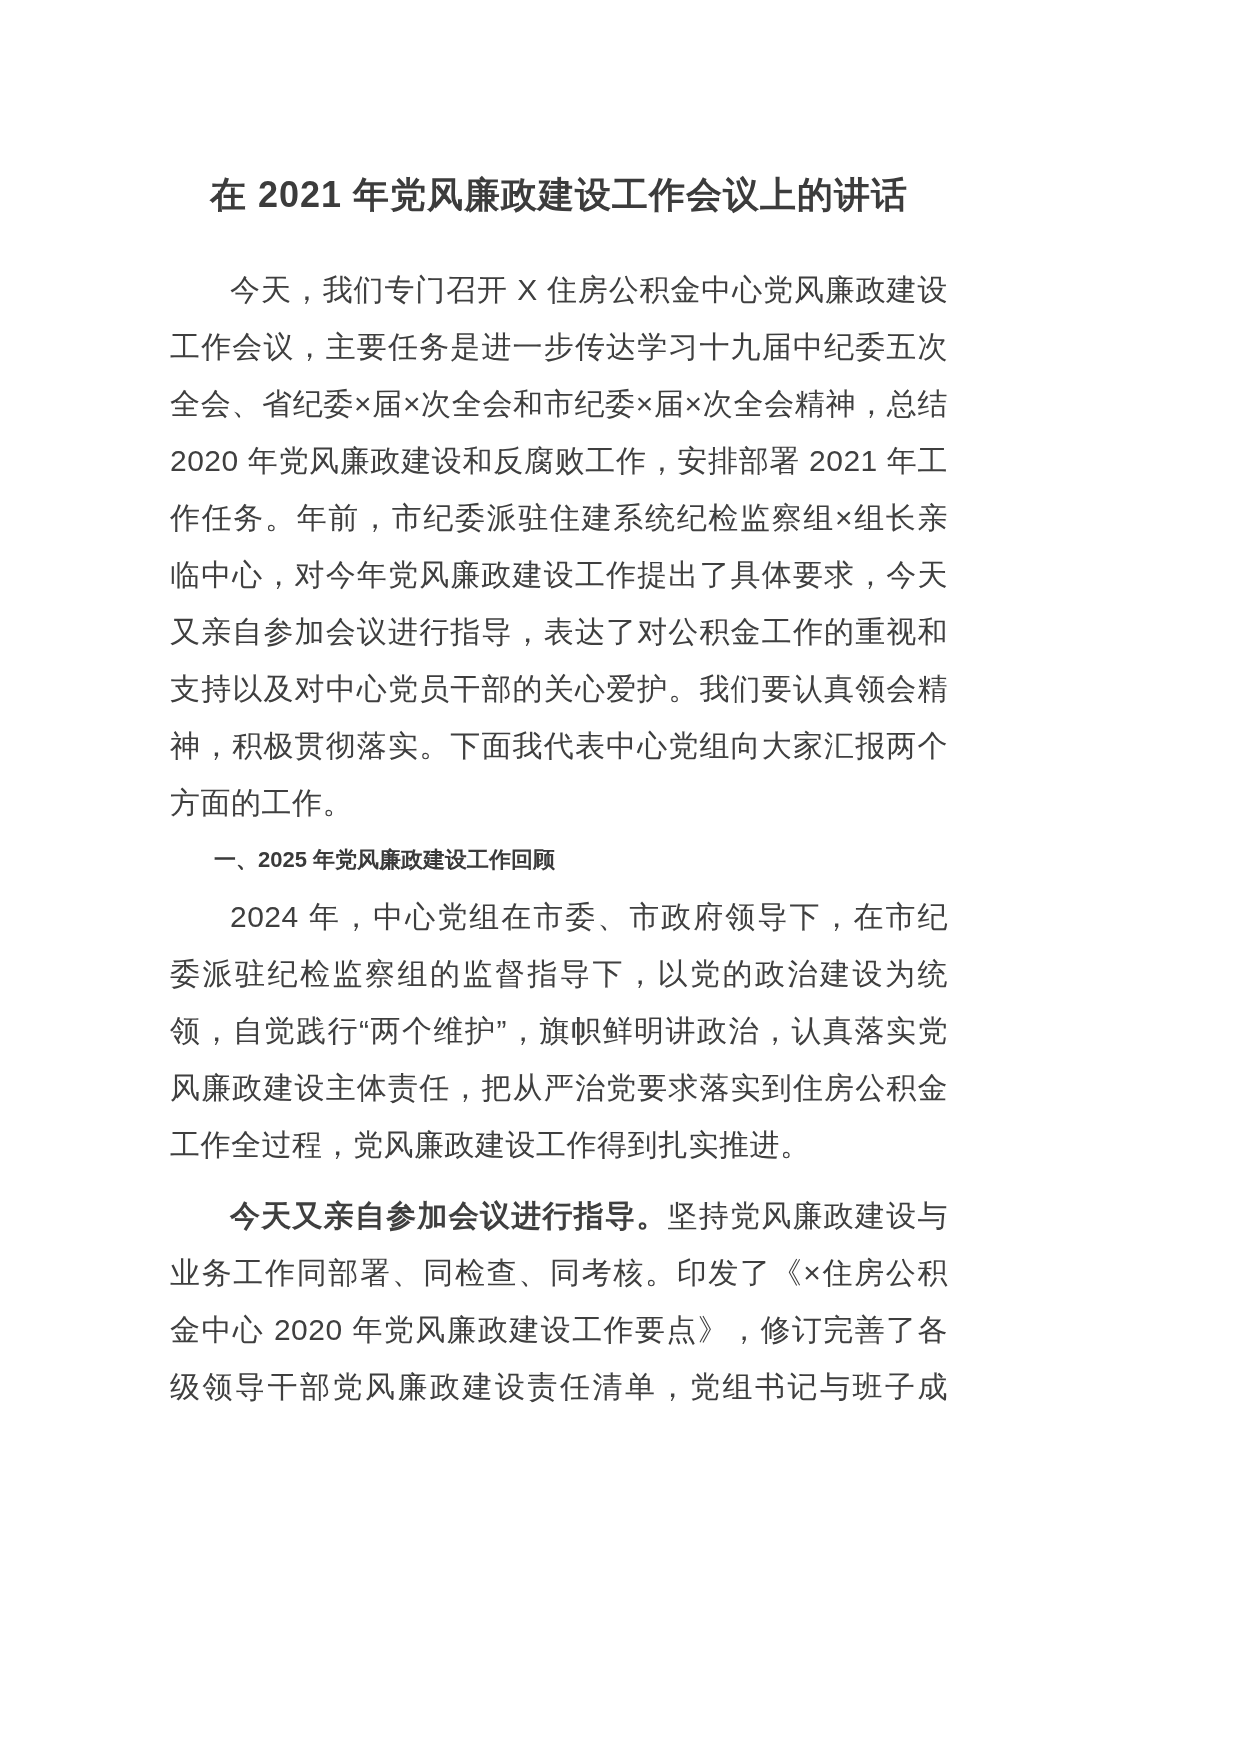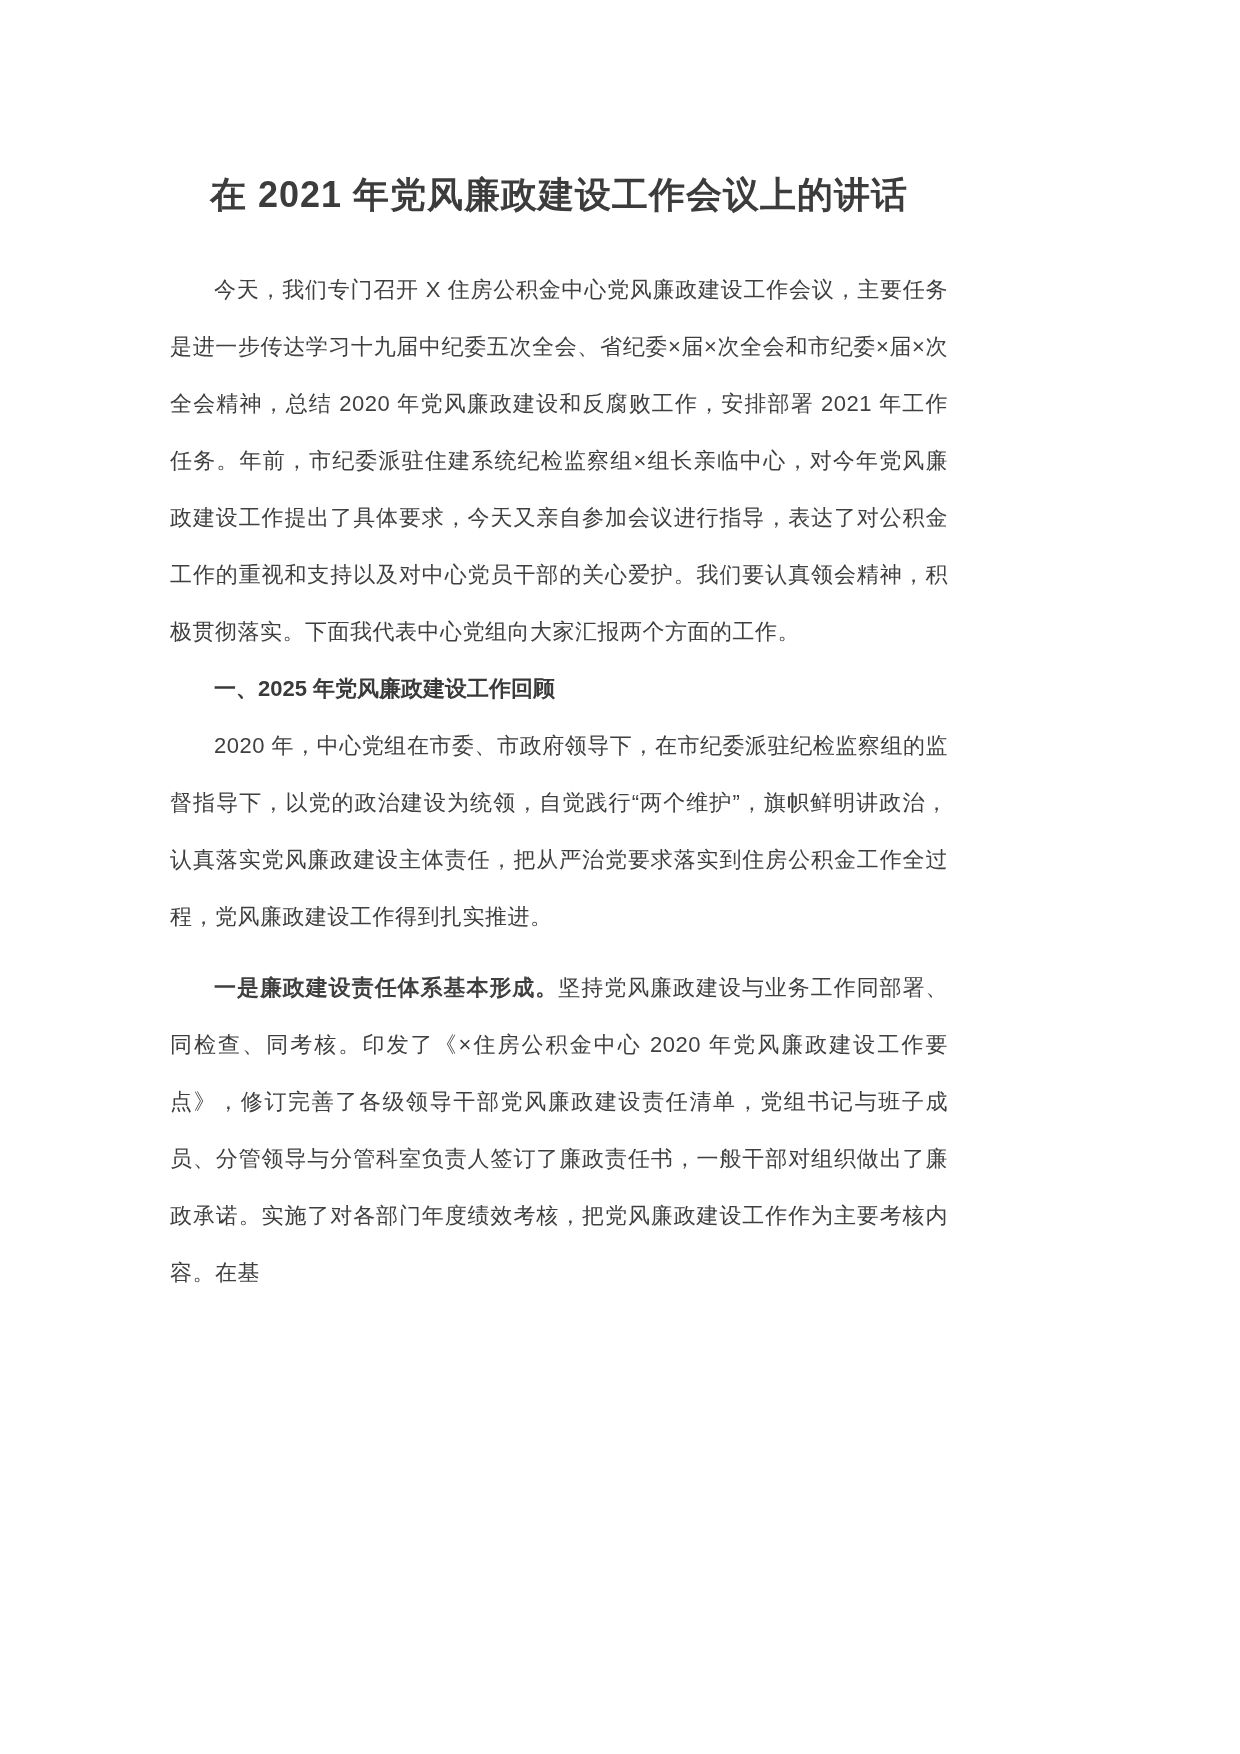--- a/index.html
+++ b/index.html
@@ -23,21 +23,21 @@
     color: #3c3c3c;
     line-height: 1.25;
     margin-bottom: 44px;
   }
   .salutation {
     font-size: 22px;
     line-height: 57px;
     text-align: left;
   }
   .body-para {
-    font-size: 22px;
+    font-size: 30px;
     line-height: 57px;
     text-indent: 2em;
     text-align: justify;
     letter-spacing: 0.5px;
   }
   .heading-para {
     font-size: 22px;
     line-height: 57px;
     text-indent: 2em;
     text-align: left;
@@ -52,17 +52,17 @@
 
 <div class="page">
 
   <h1 class="doc-title">在 2021 年党风廉政建设工作会议上的讲话</h1>
 
 
   <p class="body-para">今天，我们专门召开 X 住房公积金中心党风廉政建设工作会议，主要任务是进一步传达学习十九届中纪委五次全会、省纪委×届×次全会和市纪委×届×次全会精神，总结 2020 年党风廉政建设和反腐败工作，安排部署 2021 年工作任务。年前，市纪委派驻住建系统纪检监察组×组长亲临中心，对今年党风廉政建设工作提出了具体要求，今天又亲自参加会议进行指导，表达了对公积金工作的重视和支持以及对中心党员干部的关心爱护。我们要认真领会精神，积极贯彻落实。下面我代表中心党组向大家汇报两个方面的工作。</p>
 
   <p class="heading-para">一、2025 年党风廉政建设工作回顾</p>
 
-  <p class="body-para">2020 年，中心党组在市委、市政府领导下，在市纪委派驻纪检监察组的监督指导下，以党的政治建设为统领，自觉践行“两个维护”，旗帜鲜明讲政治，认真落实党风廉政建设主体责任，把从严治党要求落实到住房公积金工作全过程，党风廉政建设工作得到扎实推进。</p>
+  <p class="body-para">2024 年，中心党组在市委、市政府领导下，在市纪委派驻纪检监察组的监督指导下，以党的政治建设为统领，自觉践行“两个维护”，旗帜鲜明讲政治，认真落实党风廉政建设主体责任，把从严治党要求落实到住房公积金工作全过程，党风廉政建设工作得到扎实推进。</p>
 
-  <p class="body-para para-gap"><span class="lead-bold">一是廉政建设责任体系基本形成。</span><span>坚持党风廉政建设与业务工作同部署、同检查、同考核。印发了《×住房公积金中心 2020 年党风廉政建设工作要点》，修订完善了各级领导干部党风廉政建设责任清单，党组书记与班子成员、分管领导与分管科室负责人签订了廉政责任书，一般干部对组织做出了廉政承诺。实施了对各部门年度绩效考核，把党风廉政建设工作作为主要考核内容。在基</span></p>
+  <p class="body-para para-gap"><span class="lead-bold">今天又亲自参加会议进行指导。</span><span>坚持党风廉政建设与业务工作同部署、同检查、同考核。印发了《×住房公积金中心 2020 年党风廉政建设工作要点》，修订完善了各级领导干部党风廉政建设责任清单，党组书记与班子成员、分管领导与分管科室负责人签订了廉政责任书，一般干部对组织做出了廉政承诺。实施了对各部门年度绩效考核，把党风廉政建设工作作为主要考核内容。在基</span></p>
 
 </div>
 
 </body></html>

